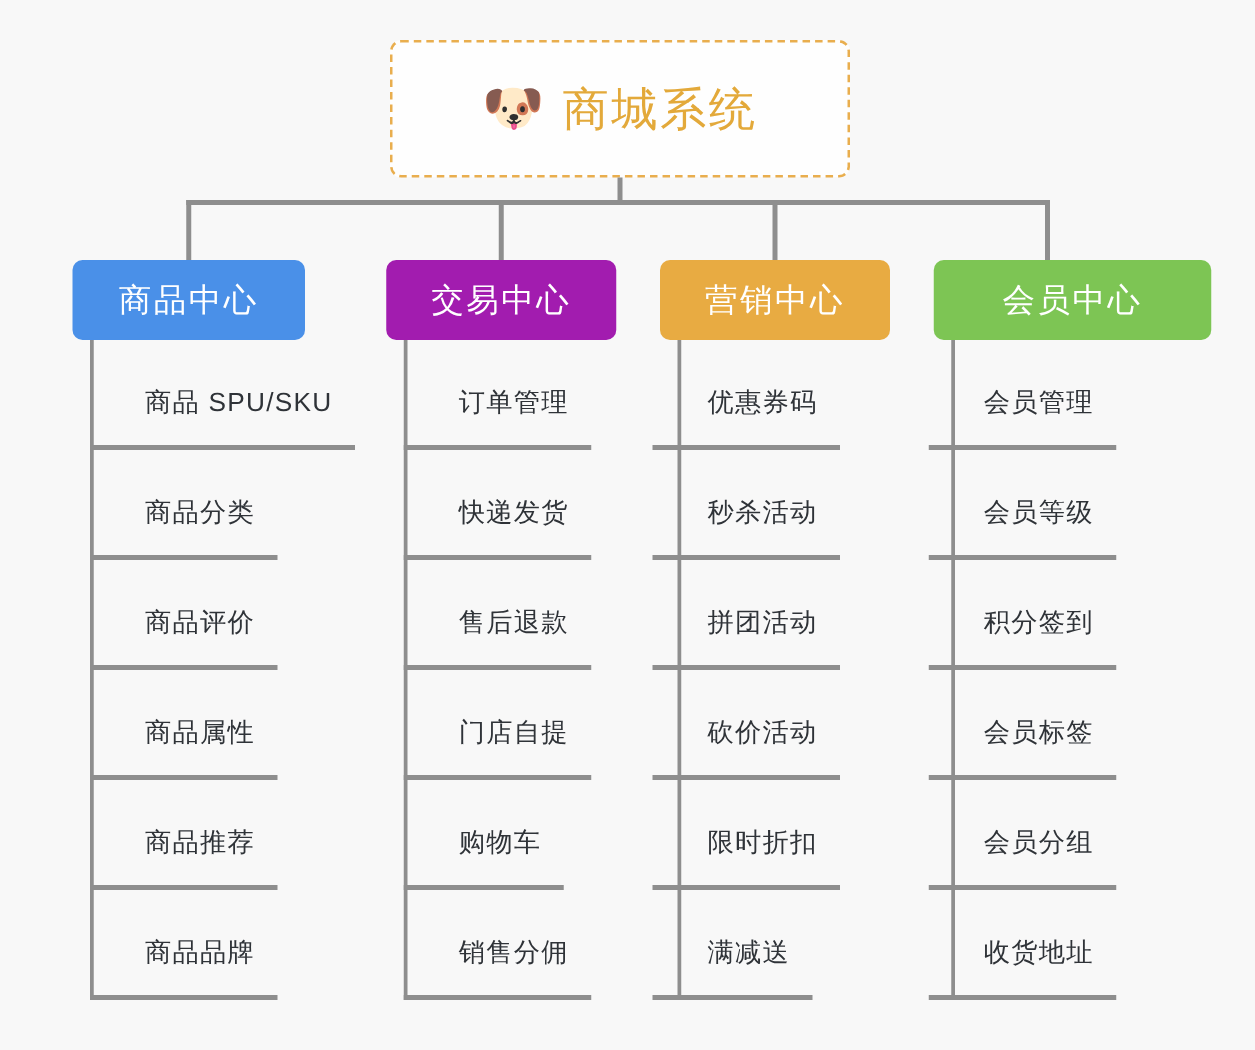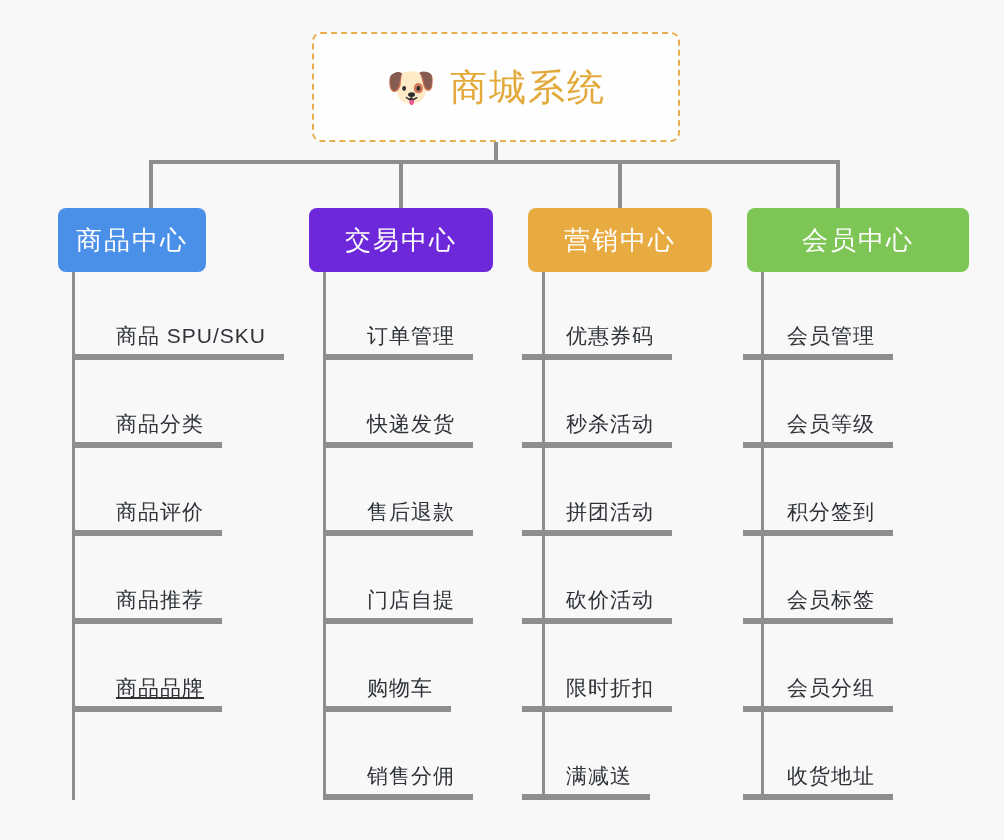--- a/index.html
+++ b/index.html
@@ -115,22 +115,22 @@
     box-sizing: border-box;
     display: flex;
     align-items: flex-end;
   }
   .leaf-label {
     display: inline-block;
     font-size: 21px;
     color: #2f3338;
     letter-spacing: 1px;
     white-space: nowrap;
-    padding: 0 18px 7px 44px;
-    border-bottom: 6px solid #ef4444;
+    padding: 0 18px 22px 44px;
+    border-bottom: 4px solid #ef4444;
     line-height: 1.1;
   }
 </style>
 </head>
 <body style="background: rgb(248, 248, 248);">
 
 <div id="mindmap">
 
   <div class="root-node" style="border-color: rgb(233, 174, 78);">
     <span class="root-emoji">🐶</span>
@@ -138,43 +138,46 @@
   </div>
 
   <div class="trunk-stem" style="background: rgb(142, 142, 142);"></div>
   <div class="trunk-bar" style="background: rgb(142, 142, 142);"></div>
   <div class="trunk-drop" style="left: 149px; background: rgb(142, 142, 142);"></div>
   <div class="trunk-drop" style="left: 399px; background: rgb(142, 142, 142);"></div>
   <div class="trunk-drop" style="left: 618px; background: rgb(142, 142, 142);"></div>
   <div class="trunk-drop" style="left: 836px; background: rgb(142, 142, 142);"></div>
 
   <div class="branch" style="left:58px;width:186px">
-    <div class="cat-box" style="width: 148px; background: rgb(74, 144, 232);">商品中心</div>
+    <div class="cat-box" style="width: 186px; background: rgb(74, 144, 232);">商品中心</div>
   </div>
   <div class="spine" style="left: 72px; height: 528px; background: rgb(142, 142, 142);"></div>
   <ul class="leaf-list" style="left:72px">
     <li class="leaf">
         <span class="leaf-label" style="border-bottom-color: rgb(142, 142, 142);">商品 SPU/SKU</span>
       </li>
     <li class="leaf">
         <span class="leaf-label" style="border-bottom-color: rgb(142, 142, 142);">商品分类</span>
       </li>
     <li class="leaf">
         <span class="leaf-label" style="border-bottom-color: rgb(142, 142, 142);">商品评价</span>
       </li>
     <li class="leaf">
+        <span class="leaf-label" style="border-bottom-color: rgb(142, 142, 142);">商品属性</span>
+      </li>
+    <li class="leaf">
         <span class="leaf-label" style="border-bottom-color: rgb(142, 142, 142);">商品推荐</span>
       </li>
     <li class="leaf">
-        <span class="leaf-label" style="border-bottom-color: rgb(142, 142, 142); text-decoration: underline;">商品品牌</span>
+        <span class="leaf-label" style="border-bottom-color: rgb(142, 142, 142);">商品品牌</span>
       </li>
   </ul>
 
   <div class="branch" style="left:309px;width:184px">
-    <div class="cat-box" style="width: 184px; background: #6d28d9;">交易中心</div>
+    <div class="cat-box" style="width: 184px; background: #a21caf;">交易中心</div>
   </div>
   <div class="spine" style="left: 323px; height: 528px; background: rgb(142, 142, 142);"></div>
   <ul class="leaf-list" style="left:323px">
     <li class="leaf">
         <span class="leaf-label" style="border-bottom-color: rgb(142, 142, 142);">订单管理</span>
       </li>
     <li class="leaf">
         <span class="leaf-label" style="border-bottom-color: rgb(142, 142, 142);">快递发货</span>
       </li>
     <li class="leaf">

